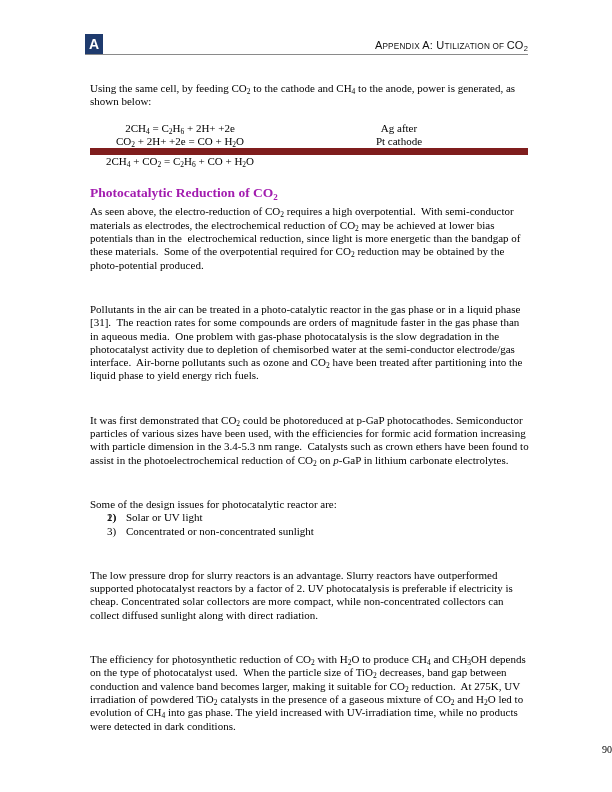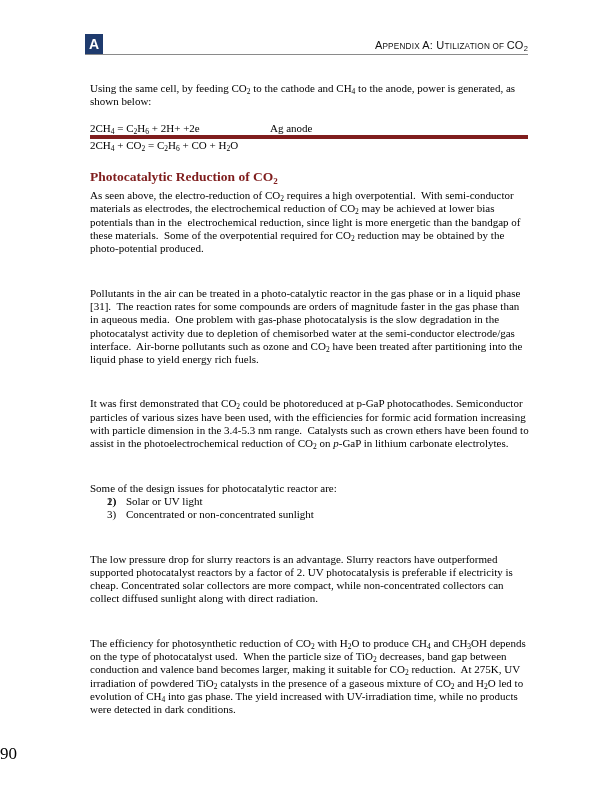--- a/index.html
+++ b/index.html
@@ -10,52 +10,56 @@
   .header-badge { position: absolute; left: 0; top: 0; width: 18px; height: 20px;
                   background: #1f3b6e; color: #fff; font-family: "Liberation Sans", sans-serif;
                   font-weight: bold; font-size: 14px; line-height: 20px; text-align: center; }
   .header-title { position: absolute; right: 0; top: 5px; font-family: "Liberation Sans", sans-serif;
                   font-size: 11px; letter-spacing: 0.2px; color: #111; }
   .header-title .sc { font-size: 8.2px; }
   .content { position: absolute; left: 90px; top: 82px; width: 440px;
              font-size: 11px; line-height: 13.3px; }
   p { margin: 0; }
   sub { font-size: 7.5px; vertical-align: -2px; line-height: 0; }
-  .eq-table { margin-top: 13px; width: 438px; border-collapse: collapse; }
+  .eq-table { margin-top: 13px; width: 438px; border-collapse: collapse; text-align: center; }
   .eq-table td { padding: 0; font-size: 11px; line-height: 13.3px; vertical-align: top; }
   .eq-table td.eq { width: 180px; }
-  .eq-table tr.sum td { border-top: 4px solid #7f1d1d; }
-  h2 { margin: 15px 0 0 0; font-size: 13.5px; color: #7f1d1d; font-weight: bold;
+  .eq-table tr.sum td { border-top: 7px solid #7f1d1d; }
+  h2 { margin: 15px 0 0 0; font-size: 13.5px; color: #a21caf; font-weight: bold;
        line-height: 20px; }
   h2 sub { font-size: 9px; vertical-align: -3px; }
   .para { margin-top: 31px; }
   .first { margin-top: 2px; }
   ol { margin: 0; padding: 0; list-style: none; }
   ol li { padding-left: 17px; position: relative; }
   ol li .num { position: absolute; left: 17px; }
   ol li .txt { margin-left: 19px; display: inline-block; }
-  .page-num { position: absolute; left: 0; width: 612px; top: 744px; text-align: left;
-              font-size: 17px; }
+  .page-num { position: absolute; left: 0; width: 612px; top: 744px; text-align: right;
+              font-size: 10px; }
 </style>
 </head>
 <body>
 
 <div class="header">
   <div class="header-badge">A</div>
   <div class="header-title"><span>A</span><span class="sc">PPENDIX </span><span>A:  U</span><span class="sc">TILIZATION OF </span><span>CO</span><sub>2</sub></div>
 </div>
 
 <div class="content">
   <p><span>Using the same cell, by feeding CO</span><sub>2</sub><span> to the cathode and CH</span><sub>4</sub><span> to the anode, power is generated, as shown below:</span></p>
 
   <table class="eq-table">
     <tbody>
         <tr>
       <td class="eq">2CH<sub>4</sub> = C<sub>2</sub>H<sub>6</sub> + 2H+ +2e</td>
-      <td>Ag anode</td>
+      <td>Ag after</td>
+    </tr>
+    <tr>
+      <td class="eq">CO<sub>2</sub> + 2H+ +2e = CO + H<sub>2</sub>O</td>
+      <td>Pt cathode</td>
     </tr>
     <tr class="sum">
       <td class="eq">2CH<sub>4</sub> + CO<sub>2</sub> = C<sub>2</sub>H<sub>6</sub> + CO + H<sub>2</sub>O</td>
       <td></td>
     </tr>
   </tbody>
     </table>
 
   <h2>Photocatalytic Reduction of CO<sub>2</sub></h2>
 

